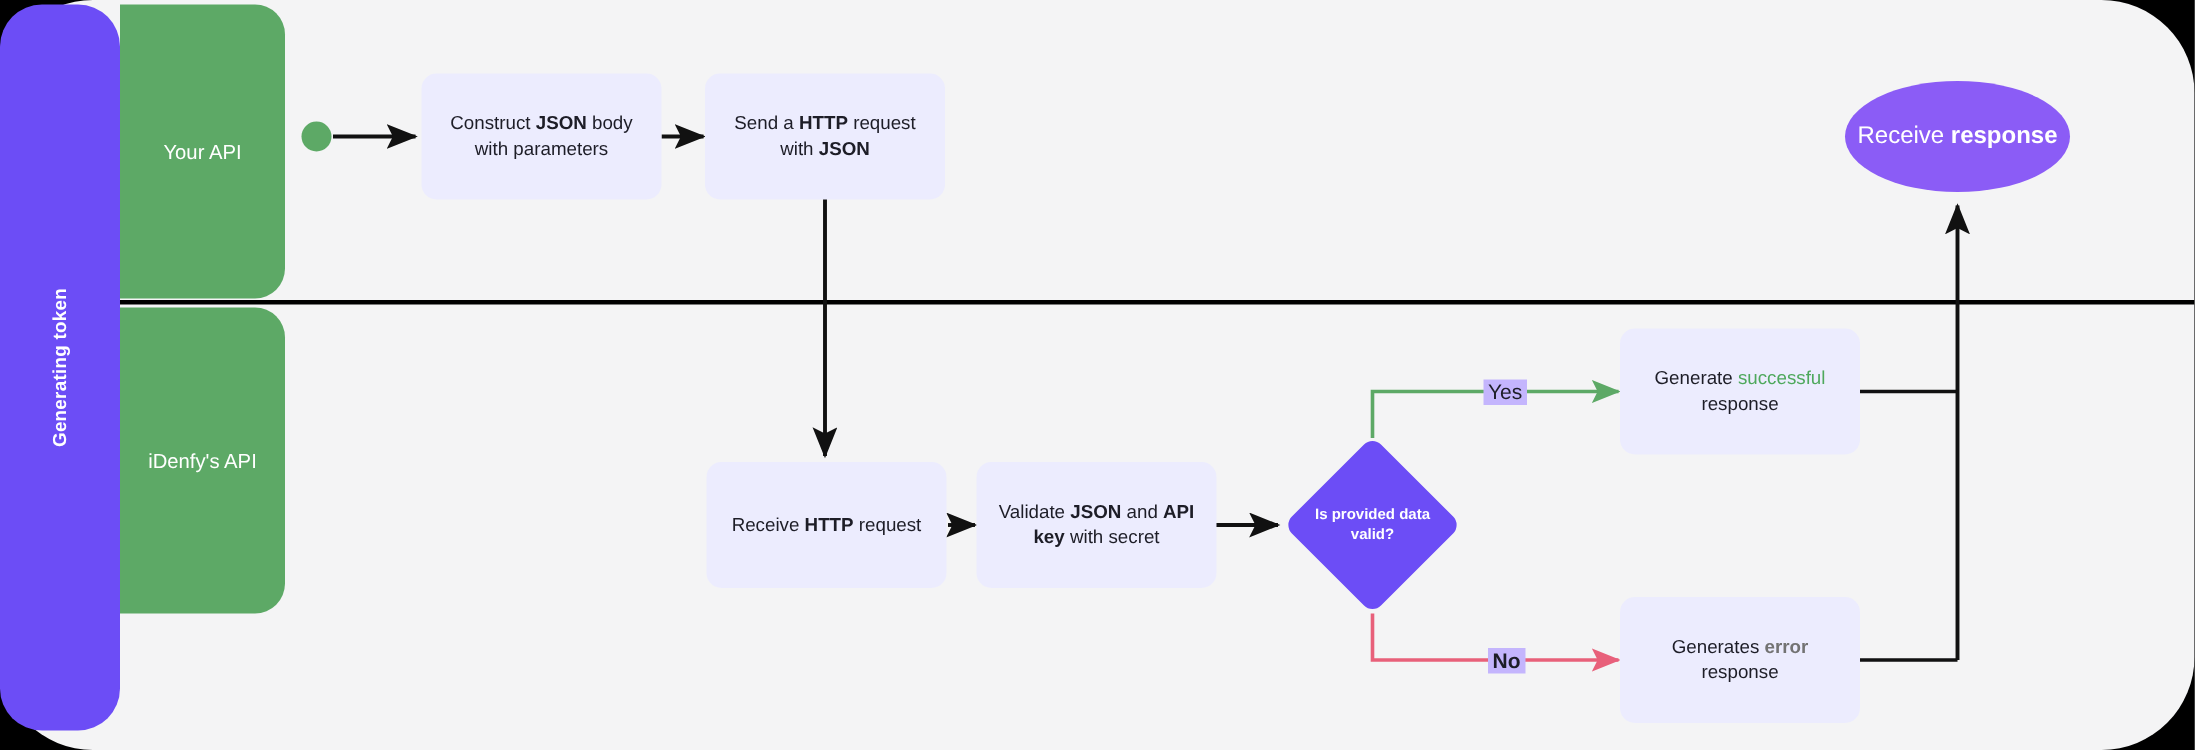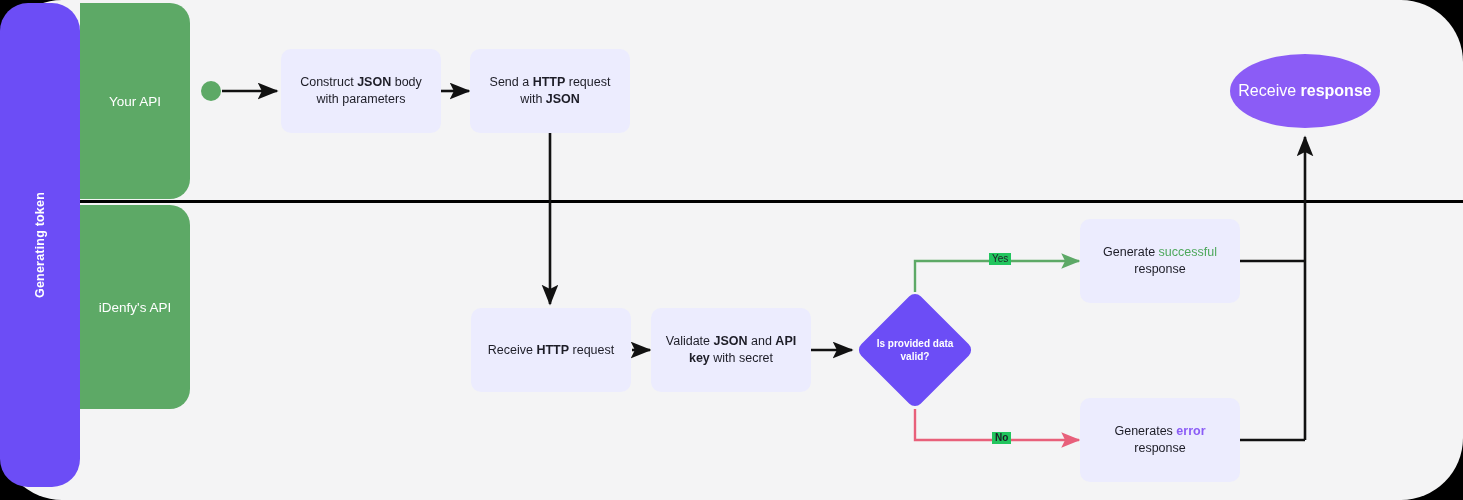--- a/index.html
+++ b/index.html
@@ -82,21 +82,21 @@
     justify-content: center;
     text-align: center;
     color: #1d1d27;
     font-size: 12.5px;
     line-height: 1.35;
     padding: 4px 10px;
     box-sizing: border-box;
   }
   .node-box b { font-weight: bold; }
   .kw-ok  { color: #4ea85c; font-weight: normal; }
-  .kw-err { color: #8b5cf6; font-weight: bold; }
+  .kw-err { color: #737373; font-weight: bold; }
 
   .start-dot {
     position: absolute;
     width: 20px; height: 20px;
     border-radius: 50%;
     background: #5da966;
   }
   .end-ellipse {
     position: absolute;
     background: #8b5cf6;
@@ -136,23 +136,23 @@
   }
   
   #edges {
     position: absolute;
     left: 0; top: 0;
     width: 1463px; height: 500px;
     pointer-events: none;
   }
   .edge-label {
     position: absolute;
-    background: #22c55e;
+    background: #c4b5fd;
     color: #1d1d27;
-    font-size: 10px;
+    font-size: 14px;
     padding: 0 3px;
     line-height: 1.2;
   }
 </style>
 </head>
 <body>
 
 <div id="canvas">
   <div class="page-bg"></div>
 

